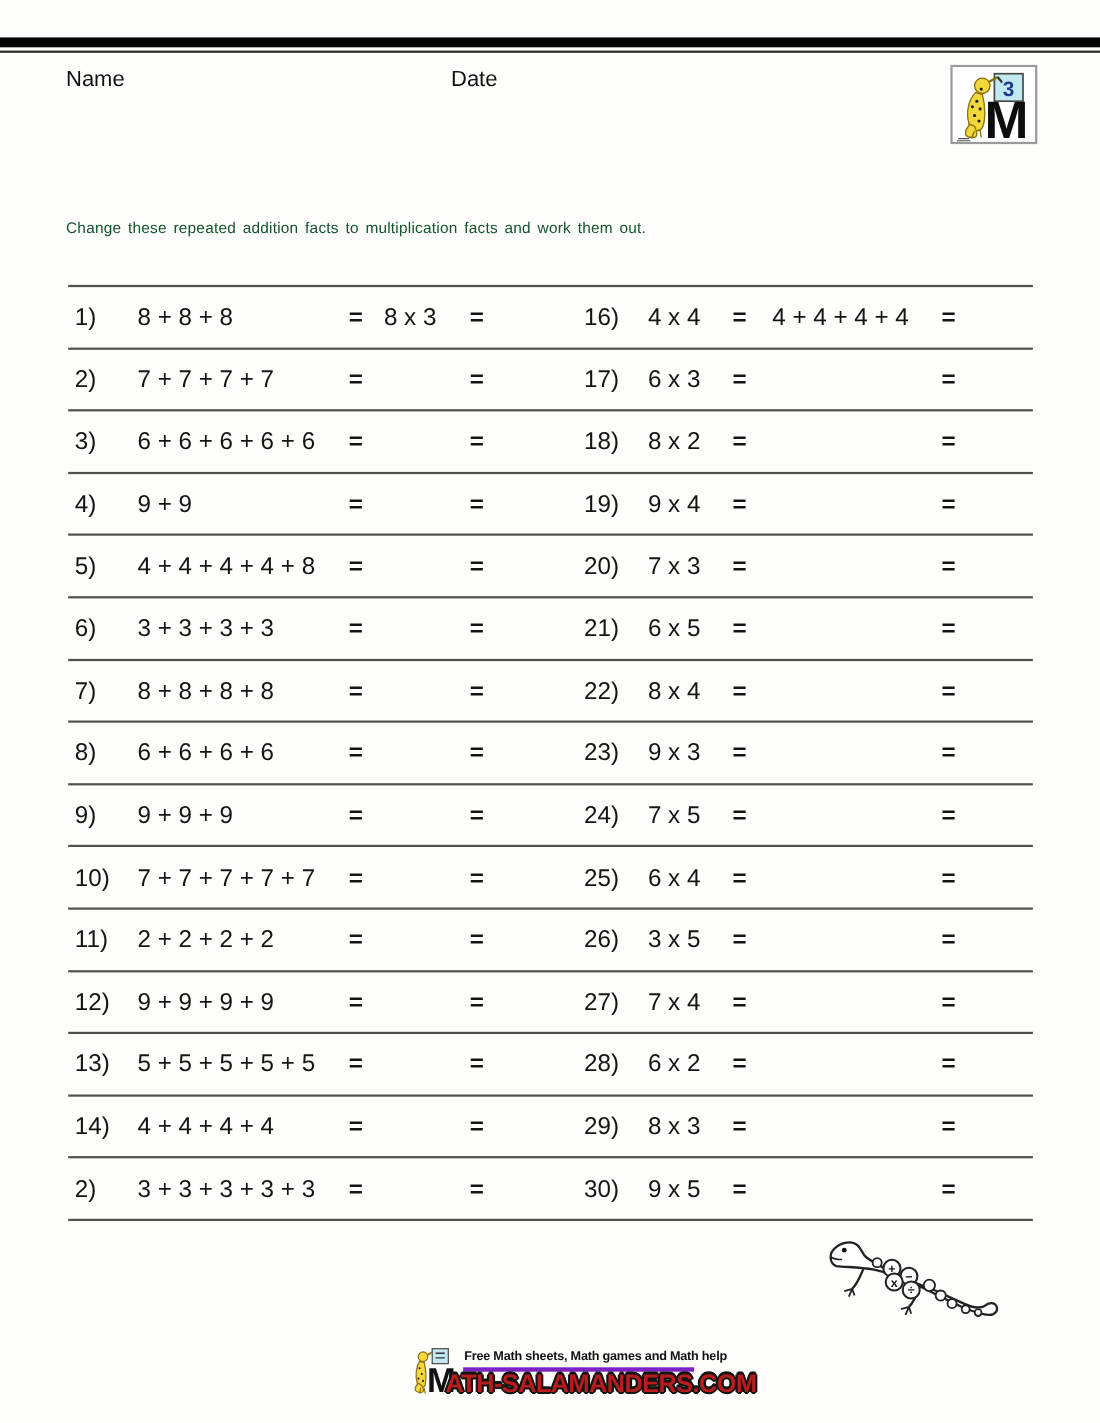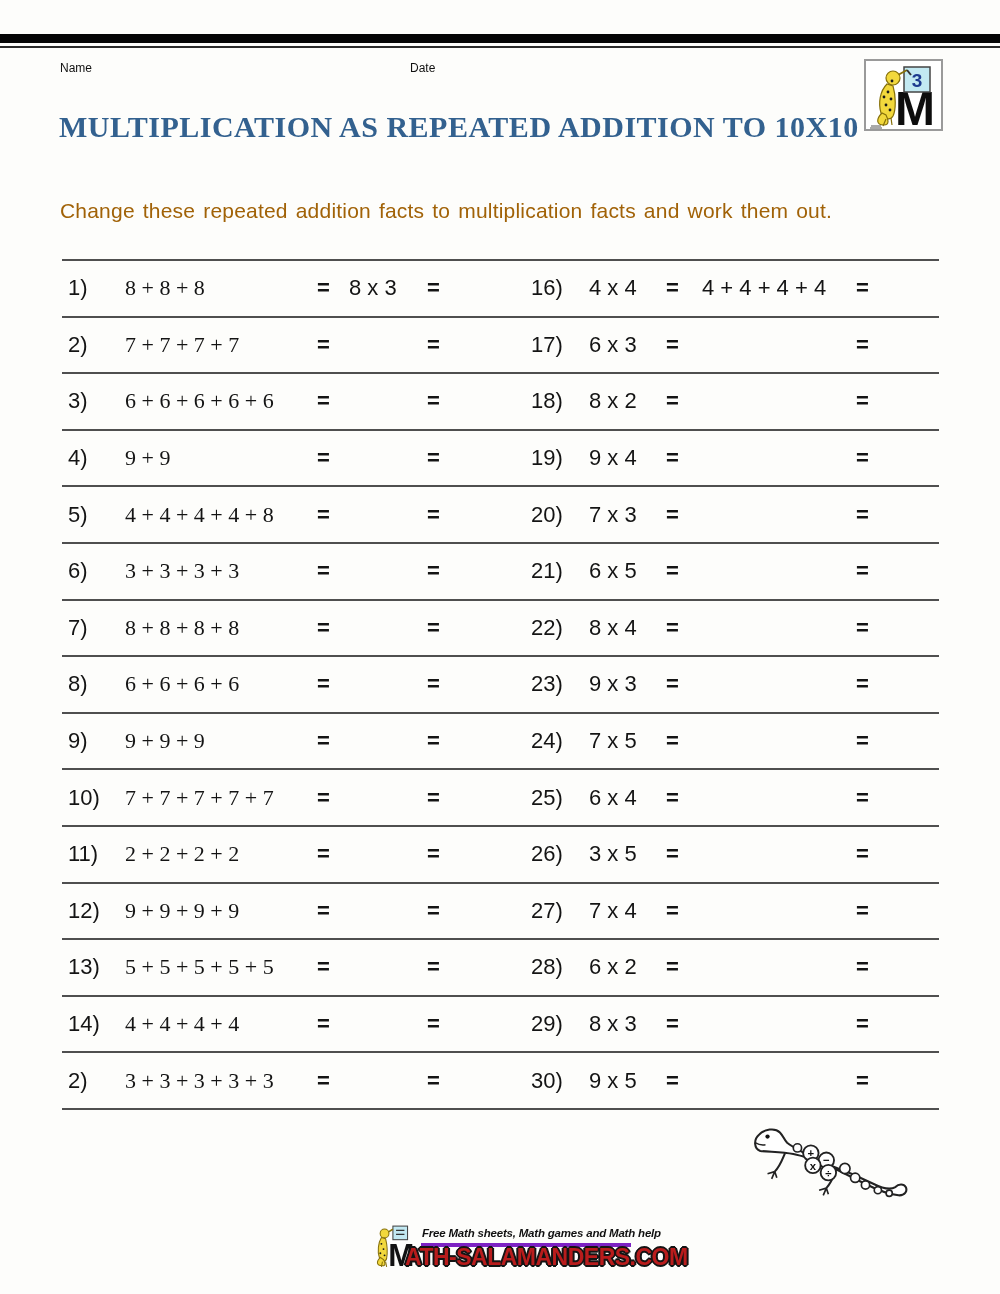--- a/index.html
+++ b/index.html
@@ -10,76 +10,75 @@
     font-family:"Liberation Sans", sans-serif;
     color:#1a1a1a;
     overflow:hidden;
   }
   .abs { position:absolute; }
 
   
   .top-bar   { left:0; top:34px; width:1000px; height:9px; background:#050505; }
   .top-bar2  { left:0; top:46px; width:1000px; height:2px; background:#2a2a2a; }
 
-  .name-label, .date-label { top:61px; font-size:12px; color:#111; }
+  .name-label, .date-label { top:61px; font-size:20px; color:#111; }
   .name-label { left:60px; }
   .date-label { left:410px; }
 
   .logo-box {
     left:864px; top:59px; width:79px; height:72px;
     border:2px solid #9a9a9a; background:#fff;
   }
 
   .title {
     left:59px; top:103px; width:840px;
     font-family:"Liberation Serif", serif;
     font-weight:600;
     font-size:30px;
     line-height:48px;
     color:#33618f;
     letter-spacing:0.5px;
   }
 
   .instruction {
     left:60px; top:199px; width:880px;
-    font-size:21px; color:#a16207;
+    font-size:14px; color:#14532d;
     word-spacing:2px; letter-spacing:0.2px;
   }
 
   
   .ws-table {
     left:62px; top:259px; width:877px;
     border-top:2px solid #4f4f4f;
   }
   .ws-row {
     display:flex; align-items:center;
     height:56.6px;
     border-bottom:2px solid #4f4f4f;
     font-size:22px; color:#141414;
   }
   .ws-row span { display:inline-block; white-space:nowrap; }
   .ws-num   { width:63px;  padding-left:6px; }
-  .ws-expr  { width:192px;font-family:Liberation Serif, serif; }
+  .ws-expr  { width:192px; }
   .ws-eq    { width:30px;  font-weight:600; }
   .ws-mult  { width:80px;  padding-left:2px; }
   .ws-spacer{ width:74px; }
   .ws-rnum  { width:55px; }
   .ws-rexpr { width:80px;  padding-left:3px; }
   .ws-radd  { width:160px; padding-left:6px; }
 
   
   .salamander { left:750px; top:1118px; width:165px; height:100px; }
 
   
   .footer-logo { left:374px; top:1224px; width:42px; height:46px; }
   .footer-tagline {
     left:422px; top:1227px;
     font-size:11.5px; font-weight:bold; color:#111;
     letter-spacing:-0.2px;
-    font-style:italic;
   }
   .footer-rule { left:421px; top:1243px; width:210px; height:4px; background:#7d22c3; }
   .footer-site {
     left:405px; top:1244px;
     font-size:23px; font-weight:bold;
     letter-spacing:-0.5px;
     color:#b91c1c;
     text-shadow:-2px 0 #141414, 2px 0 #141414, 0 -2px #141414, 0 2px #141414,
                 -1px -1px #141414, 1px 1px #141414, -1px 1px #141414, 1px -1px #141414;
   }
@@ -115,21 +114,20 @@
       <circle cx="20" cy="44" r="1.4"></circle>
         <circle cx="24" cy="49" r="1.4"></circle>
       <circle cx="18" cy="36" r="1.4"></circle>
         <circle cx="26" cy="20" r="1.4"></circle>
     </g>
     <path d="M5,65 h10 M4,67 h12" stroke="#555" stroke-width="1"></path>
   </svg>
 </div>
 
 <div class="abs title">
-  <div>MULTIPLICATION AS REPEATED ADDITION TO 10X10</div>
 </div>
 <div class="abs instruction">Change these repeated addition facts to multiplication facts and work them out.</div>
 
 <div class="abs ws-table" id="worksheet-rows">
     <div class="ws-row">
       <span class="ws-num">1)</span>
       <span class="ws-expr">8 + 8 + 8</span>
       <span class="ws-eq">=</span>
       <span class="ws-mult">8 x 3</span>
       <span class="ws-eq">=</span>

